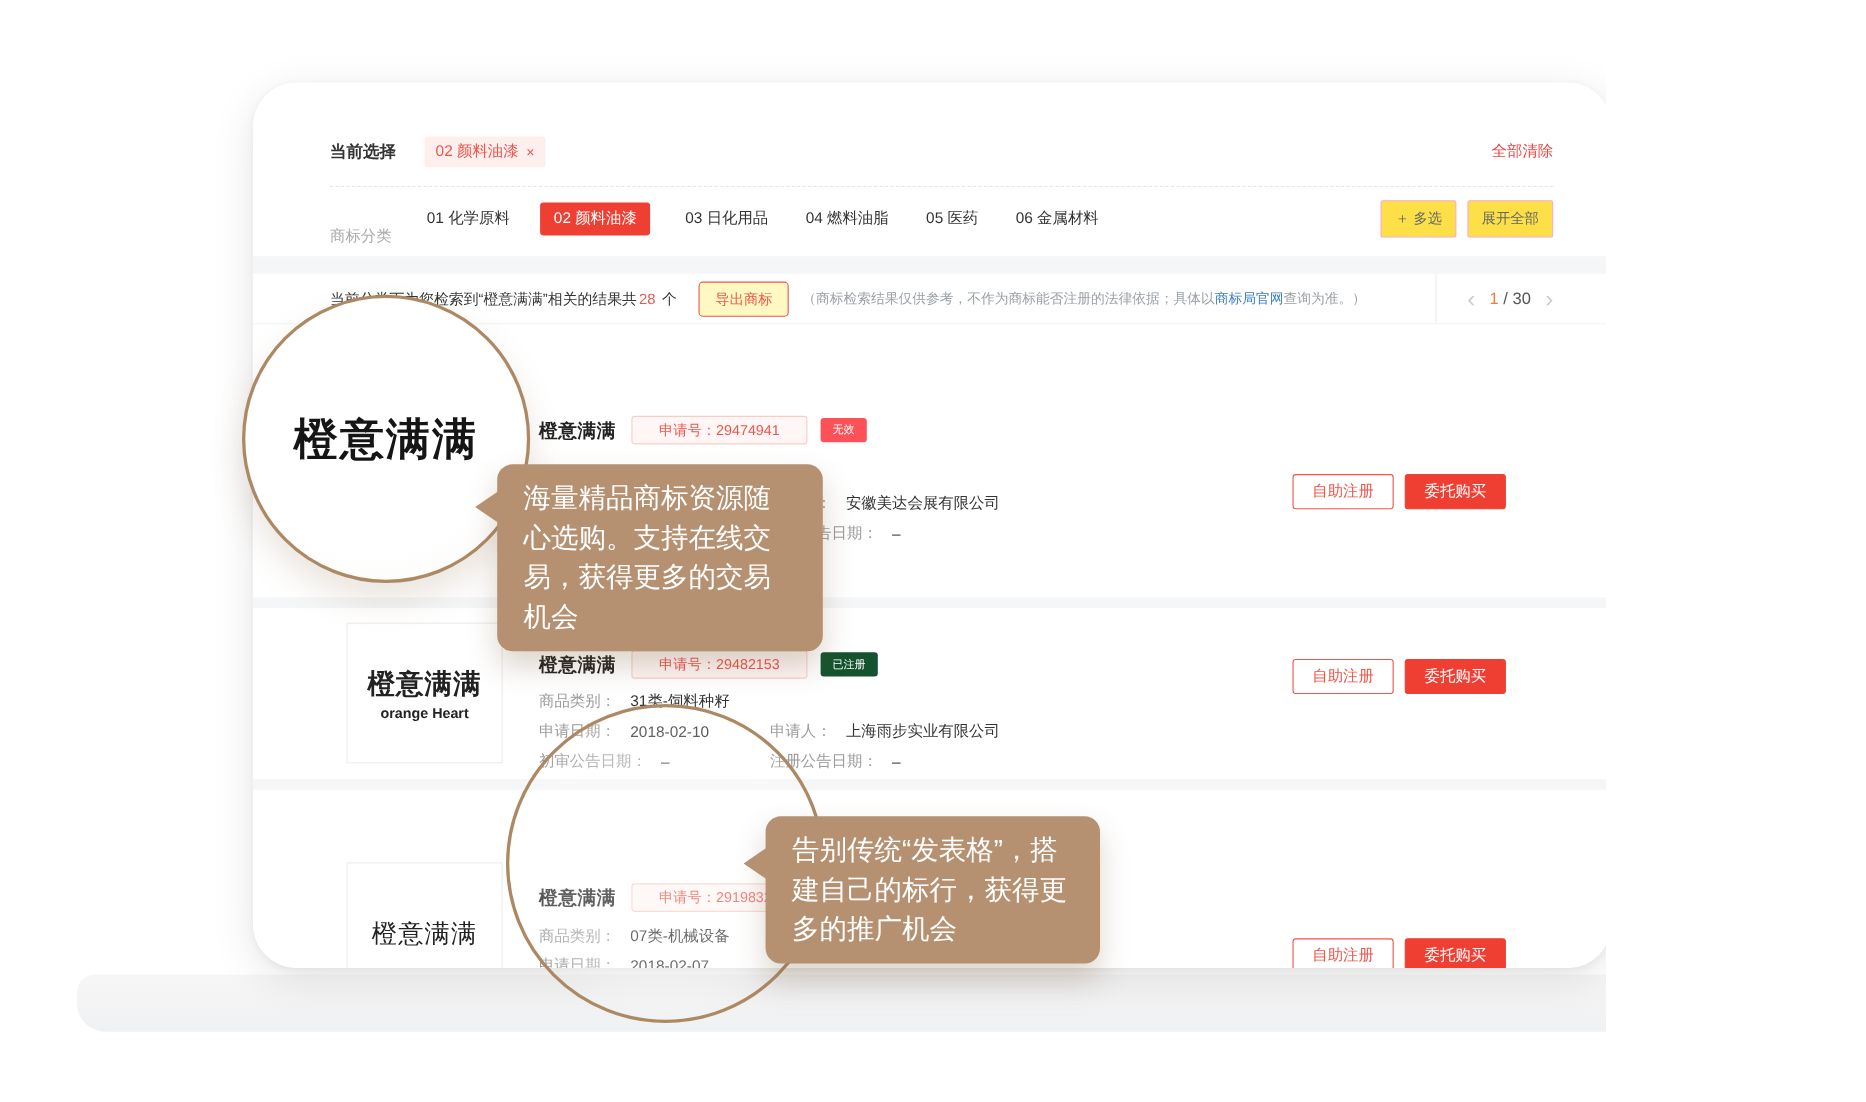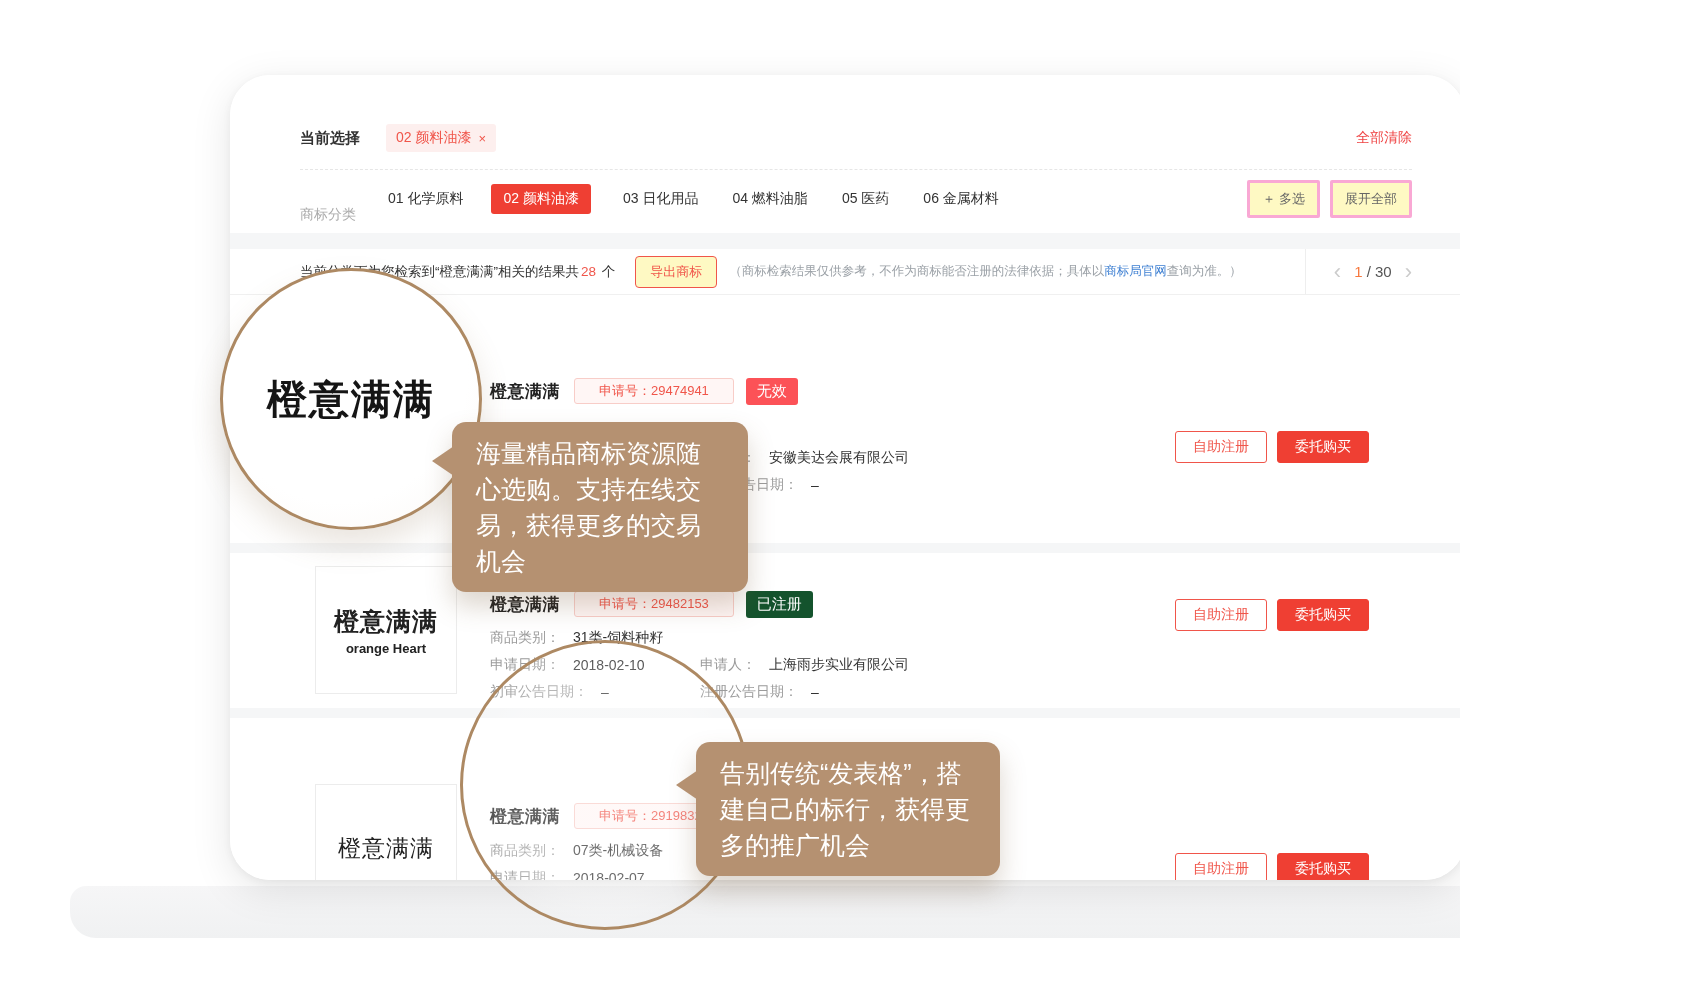--- a/index.html
+++ b/index.html
@@ -31,21 +31,21 @@
     padding:5px 10px; border-radius:3px; cursor:pointer;
   }
   .sel-tag .x { font-size:13px; }
   .clear-all { margin-left:auto; color:#ef4444; font-size:14px; cursor:pointer; }
   .dashed-divider { border-top:1px dashed #e6e6e6; margin-top:16px; }
   .category-row { display:flex; align-items:center; margin-top:13px; height:32px; }
   .cat-label { color:#aaa; font-size:14px;margin-top:32px; }
   .cat-item { margin-left:30px; font-size:14px; color:#333; padding:6px 2px; cursor:pointer; white-space:nowrap; }
   .cat-item.selected { background:#ef3f33; color:#fff; border-radius:3px; padding:6px 12px; margin-left:26px; }
   .cat-btn {
-    border:3px solid #f9a8d4; color:#666; font-size:13px; background:#fef9c3;
+    border:1px solid #f9a8d4; color:#666; font-size:13px; background:#fde047;
     padding:7px 12px; border-radius:2px; margin-left:10px; cursor:pointer; white-space:nowrap;
   }
   .cat-btn.first { margin-left:auto; }
   .gray-band { height:16px; background:#f5f6f7; }
   
   .results-header {
     display:flex; align-items:center; height:46px;
     padding:0 53px 0 70px; border-bottom:1px solid #f0f0f0; background:#fff;
   }
   .results-text { font-size:13.5px; color:#333; white-space:nowrap; }
@@ -83,21 +83,21 @@
   .row-info { position:absolute; left:260px; }
   .r0 .row-info { top:83px; }
   .r1 .row-info { top:38px; }
   .r2 .row-info { top:85px; }
   .title-line { display:flex; align-items:center; height:26px; }
   .tm-title { font-size:17px; font-weight:700; color:#222; letter-spacing:.5px; }
   .app-badge {
     margin-left:14px; font-size:13px; color:#f0554a; background:#fff6f5;
     border:1px solid #f8cdc8; border-radius:3px; padding:3px 24px; white-space:nowrap;
   }
-  .status-badge { margin-left:12px; font-size:15px; color:#fff; border-radius:3px; padding:4px 11px; white-space:nowrap; }
+  .status-badge { margin-left:12px; font-size:10px; color:#fff; border-radius:3px; padding:4px 11px; white-space:nowrap; }
   .status-badge.invalid { background:#fc5257; }
   .status-badge.registered { background:#14532d; }
   .info-line { display:flex; height:27px; align-items:center; font-size:14px; color:#333; }
   .r0 .info-line.first { margin-top:13px; }
   .r1 .info-line.first { margin-top:7px; }
   .r2 .info-line.first { margin-top:8px; }
   .info-label { color:#9b9b9b; white-space:nowrap; }
   .info-value { margin-left:13px; color:#333; white-space:nowrap; }
   .col-left { width:210px; display:flex; align-items:center; }
   .col-right { display:flex; align-items:center; }

